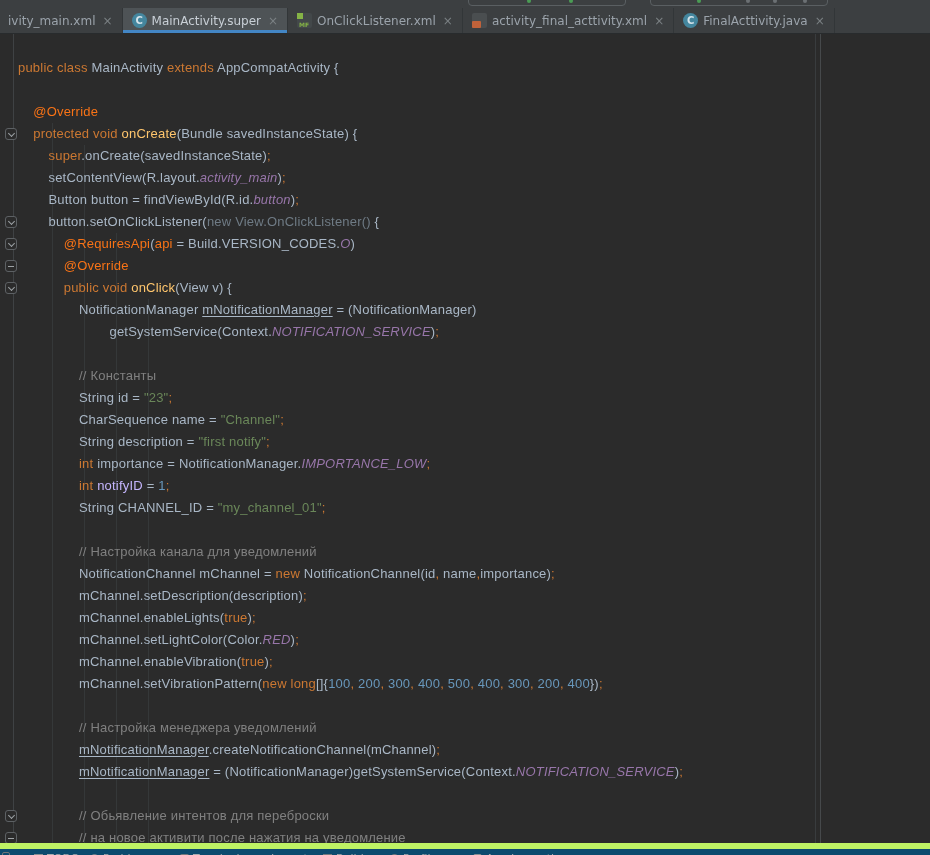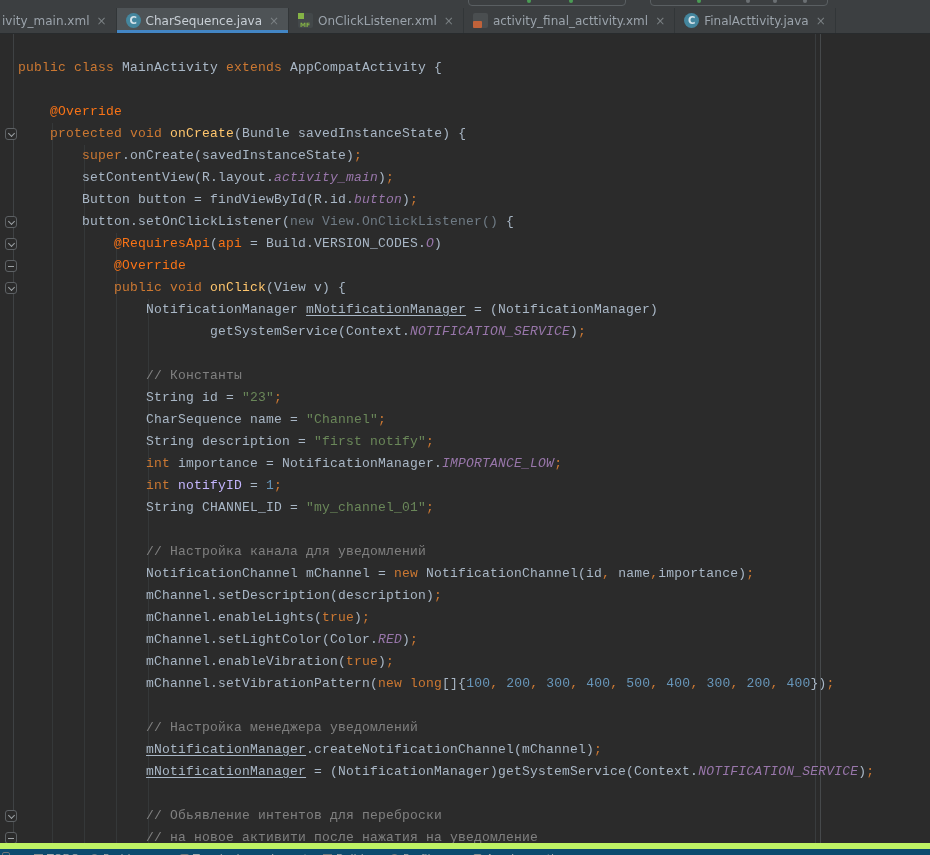--- a/index.html
+++ b/index.html
@@ -14,40 +14,40 @@
   
   .tab-bar { position:relative; height:26px; background:#3c3f41; display:flex;
              align-items:stretch; border-bottom:1px solid #282b2d; }
   .tab { position:relative; display:flex; align-items:center; gap:5px;
          padding:0 9px; font-size:12px; color:#9ba3ab; border-right:1px solid #323638;
          cursor:default; white-space:nowrap; }
   .tab.active { background:#4e5356; color:#c8cfd6; }
   .tab.active::after { content:""; position:absolute; left:0; right:0; bottom:0;
                        height:3px; background:#4386c5; }
   .tab .close { color:#7b8184; font-size:12px; margin-left:2px; }
-  .tab.first { padding-left:2px; }
+  .tab.first { padding-left:8px; }
 
   .ticon { width:15px; height:15px; flex:0 0 auto; position:relative; }
   .icon-java-class { border-radius:50%; background:#44869e; color:#d5e3ea;
       font-size:10px; font-weight:bold; display:flex; align-items:center; justify-content:center; }
   .icon-manifest { background:#43484a; border-radius:2px; }
   .icon-manifest .corner { position:absolute; left:0; top:0; width:6px; height:6px; background:#85b346; }
   .icon-manifest .mf { position:absolute; left:2px; bottom:0px; font-size:6px; font-weight:bold; color:#85b346; line-height:7px; }
   .icon-layout { background:#4a4e50; border-radius:2px; }
   .icon-layout .band { position:absolute; left:0; bottom:0; width:9px; height:7px; background:#c0623a; border-radius:1px; }
 
   
   .editor { position:relative; height:809px; background:#2b2b2b; overflow:hidden; }
   .gutter-line  { position:absolute; left:13px; top:0; bottom:0; width:1px; background:#3f4244; }
   .indent-guide { position:absolute; width:1px; background:#353839; }
   .wrap-guide-1 { position:absolute; left:815px; top:0; bottom:0; width:1px; background:#393c3e; }
   .wrap-guide-2 { position:absolute; left:820px; top:0; bottom:0; width:1px; background:#46494b; }
 
   .code-area { position:absolute; left:18px; top:23px; right:0;
-               font-family:Liberation Mono, monospace; font-size:13px;
+               font-family:Liberation Sans, sans-serif; font-size:13px;
                line-height:22px; letter-spacing:0.2px; white-space:pre; }
   .code-line { height:22px; }
 
   .sg-kw     { color:#cc7832; }
   .sg-plain  { color:#a9b7c6; }
   .sg-method { color:#ffc66d; }
   .sg-anno   { color:#f97316; }
   .sg-str    { color:#6a8759; }
   .sg-num    { color:#6897bb; }
   .sg-cmt    { color:#808080; }
@@ -95,21 +95,21 @@
   </div>
 </div>
 
 <div class="tab-bar">
     <div class="tab first">
       <span>ivity_main.xml</span>
       <span class="close">×</span>
     </div>
     <div class="tab active">
       <span class="ticon icon-java-class">C</span>
-      <span>CharSequence.java</span>
+      <span>MainActivity.super</span>
       <span class="close">×</span>
     </div>
     <div class="tab">
       <span class="ticon icon-manifest">
         <span class="corner"></span>
         <span class="mf">MF</span>
       </span>
       <span>OnClickListener.xml</span>
       <span class="close">×</span>
     </div>

